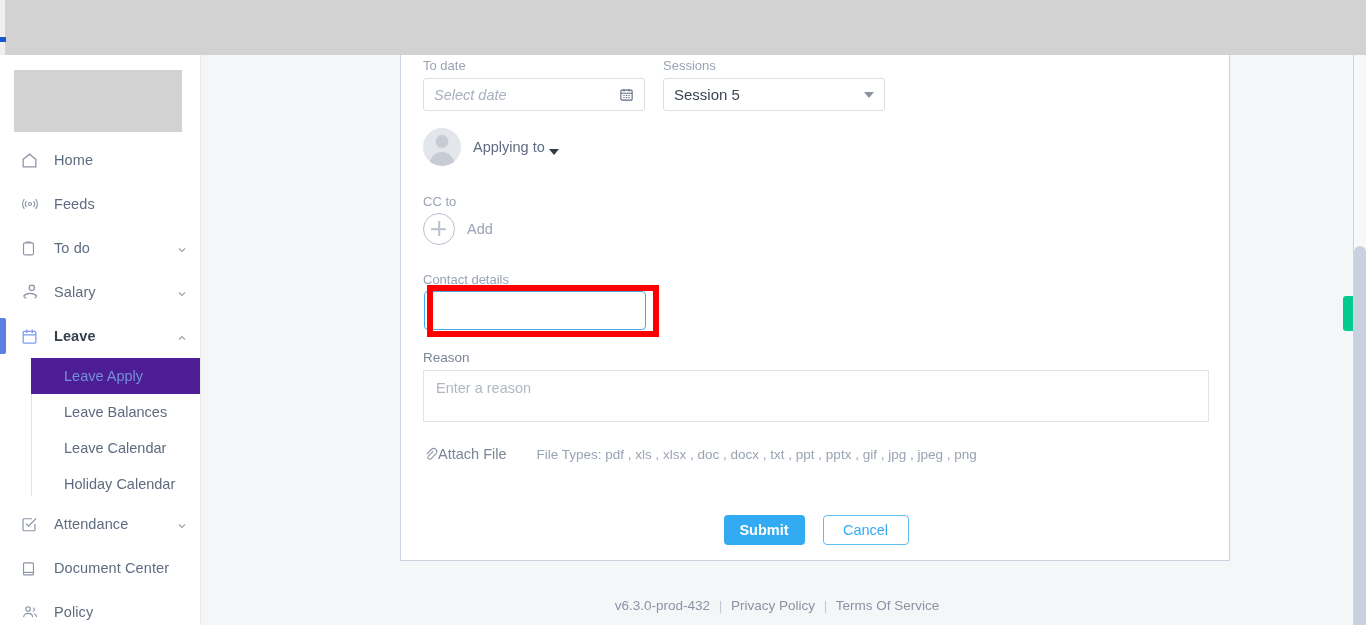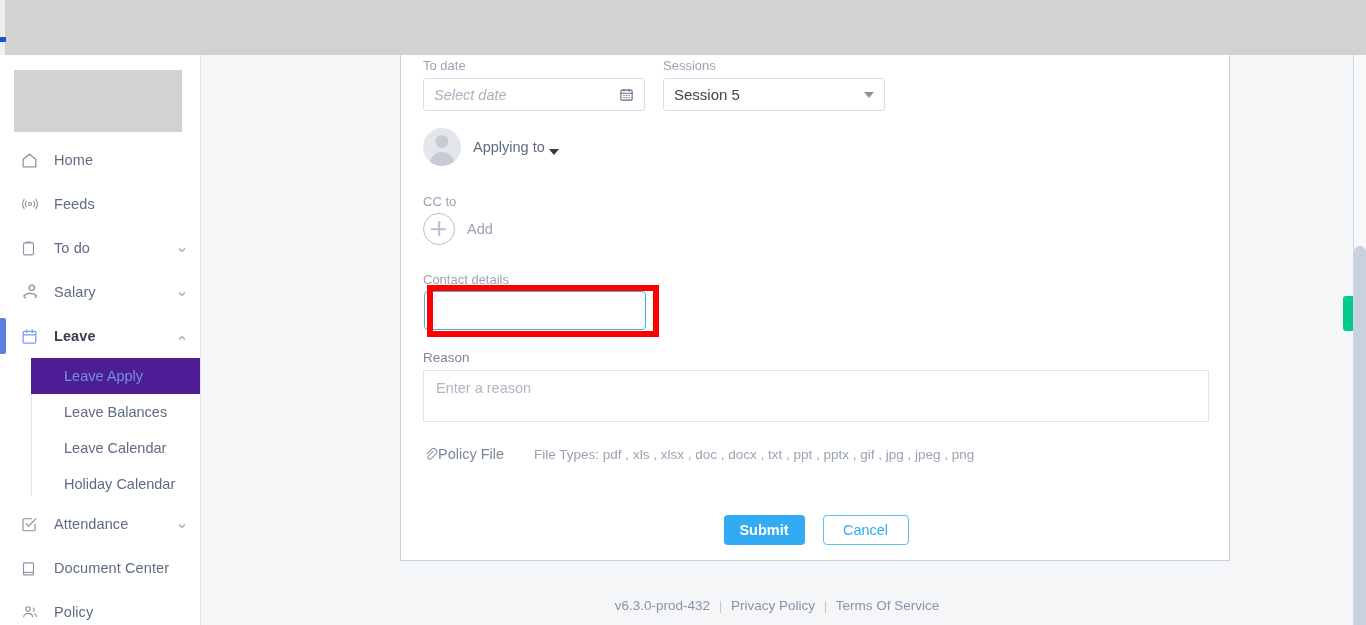--- a/index.html
+++ b/index.html
@@ -599,21 +599,21 @@
 
   <div class="fld-label" style="left:22px; top:350px; color:#7b8697; font-size:13.5px;">Reason</div>
   <textarea class="reason-area" placeholder="Enter a reason" style=""></textarea>
 
   <div class="attach-row">
     <span class="clip-ico">
       <svg width="15" height="16" viewBox="0 0 24 24" fill="none" stroke="currentColor" stroke-width="1.7">
           <path d="M16.5 7.5 9 15a3 3 0 1 0 4.2 4.2l7.3-7.3a5 5 0 0 0-7.1-7.1L6 12.2"></path>
         </svg>
     </span>
-    <span class="attach-lbl">Policy File</span>
+    <span class="attach-lbl">Attach File</span>
     <span class="filetypes">File Types: pdf , xls , xlsx , doc , docx , txt , ppt , pptx , gif , jpg , jpeg , png</span>
   </div>
 
   <div class="btn-row">
     <button class="btn btn-submit">Submit</button>
     <button class="btn btn-cancel">Cancel</button>
   </div>
 
 </div>
 

